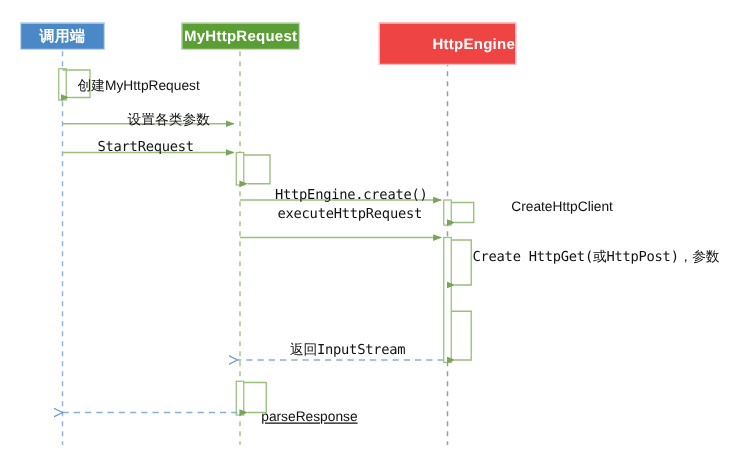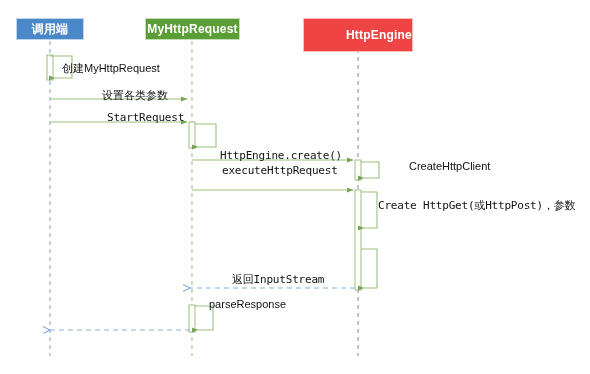--- a/index.html
+++ b/index.html
@@ -143,30 +143,30 @@
   </div>
 
   <div class="participant-box" style="left:303px; top:18px; width:110px; height:34px; background:#ef4444;justify-content:flex-end;">
     <span>HttpEngine</span>
   </div>
 
   <div class="msg-label sans" style="left:62px; top:61px;">创建MyHttpRequest</div>
 
   <div class="msg-label sans" style="left:78px; top:88px;margin-left:24px;">设置各类参数</div>
 
-  <div class="msg-label" style="left:78px; top:111px;margin-left:29px;">StartRequest</div>
+  <div class="msg-label" style="left:78px; top:111px;">StartRequest</div>
 
 
   <div class="msg-label" style="left:220px; top:149px;">HttpEngine.create()</div>
 
   <div class="msg-label sans" style="left:381px; top:160px;margin-left:28px;">CreateHttpClient</div>
 
   <div class="msg-label" style="left:222px; top:164px;">executeHttpRequest</div>
 
   <div class="msg-label" style="left:378px; top:198px;">Create HttpGet(或HttpPost)，参数</div>
 
 
   <div class="msg-label" style="left:232px; top:272px;">返回InputStream</div>
 
-  <div class="msg-label sans" style="left:209px; top:298px;">parseResponse</div>
+  <div class="msg-label sans" style="left:209px; top:328px;text-decoration:underline;">parseResponse</div>
 
 
 </div>
 
 </body></html>

